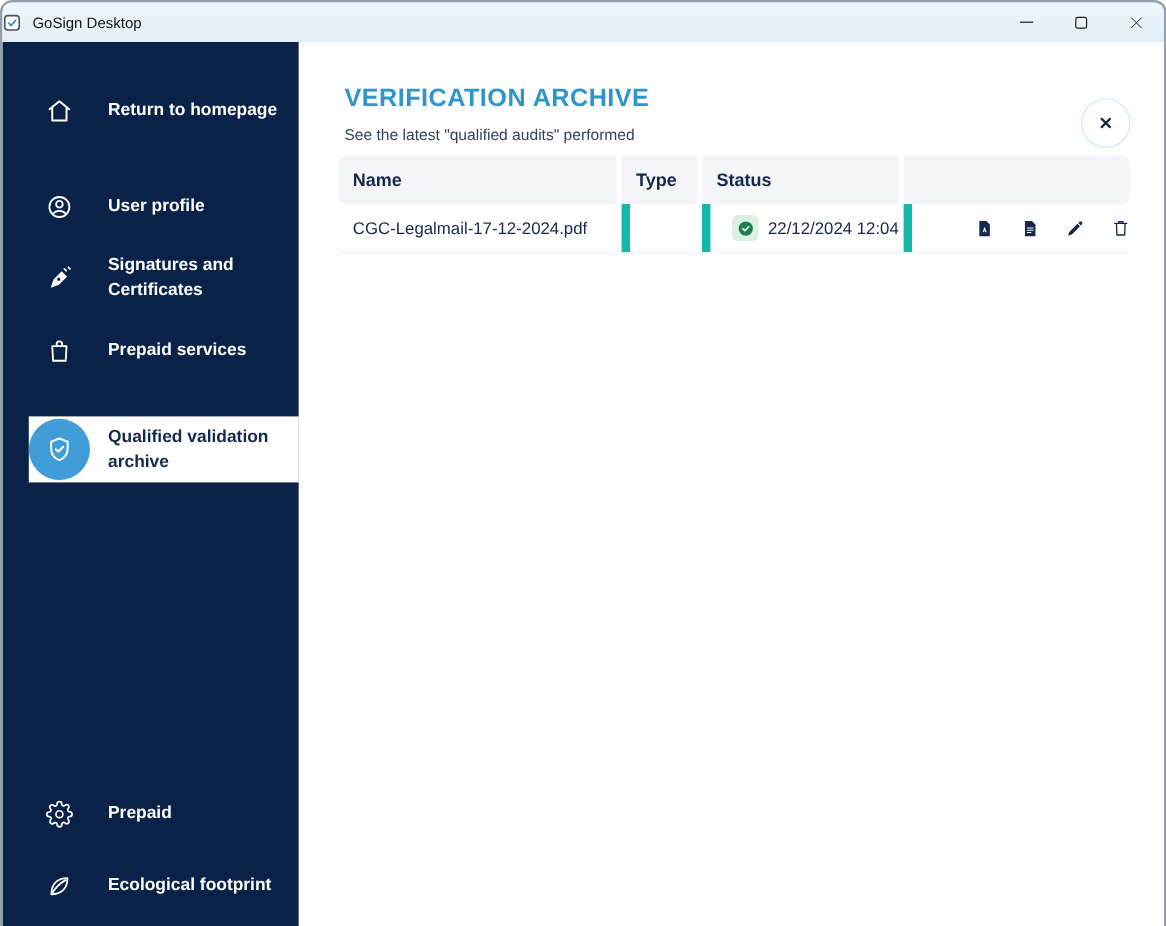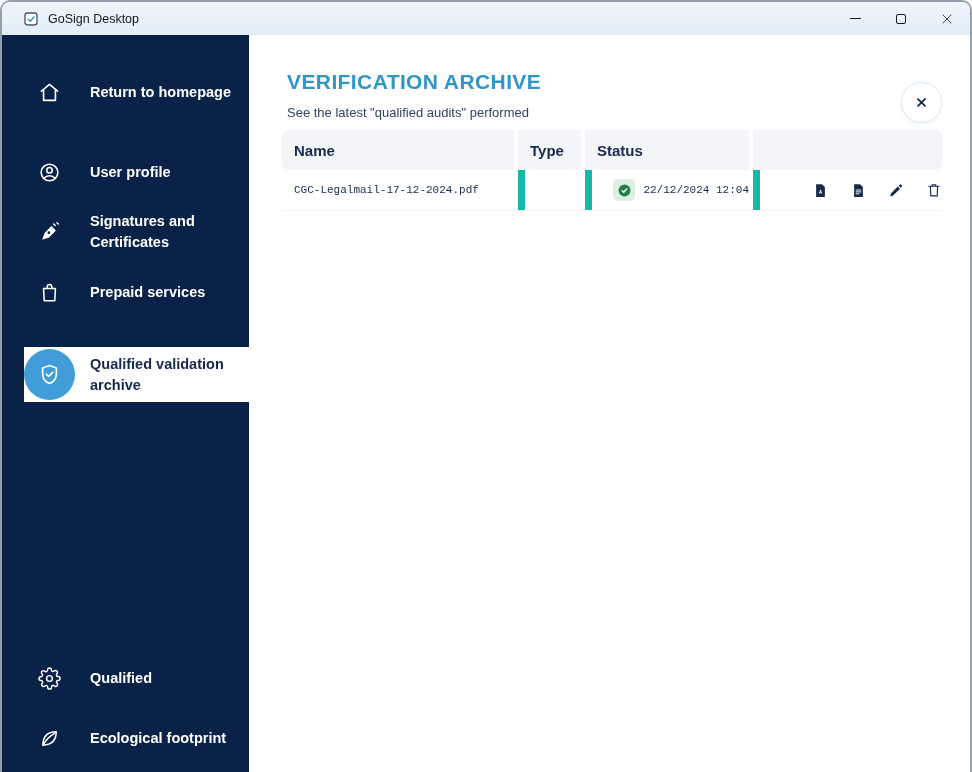--- a/index.html
+++ b/index.html
@@ -5,21 +5,21 @@
   * { margin:0; padding:0; box-sizing:border-box; }
   html,body { background:#fff; font-family:"Liberation Sans", sans-serif; }
   .window {
     position:relative; width:972px; height:772px;
     border:2px solid #93a0ab; border-bottom:none;
     border-radius:10px 10px 0 0; overflow:hidden; background:#fff;
   }
   
   .titlebar {
     height:33px; background:linear-gradient(#eef6fb,#e2edf6);
-    display:flex; align-items:center; padding-left:21px; position:relative;
+    display:flex; align-items:center; padding-left:0; position:relative;
   }
   .app-icon { width:16px; height:16px; margin-right:9px; display:flex; }
   .app-title { font-size:12.5px; color:#151515; }
   .win-controls { position:absolute; right:0; top:0; height:33px; display:flex; }
   .win-btn {
     width:46px; height:33px; background:none; border:none; cursor:pointer;
     display:flex; align-items:center; justify-content:center; color:#1a1a1a;
   }
   .glyph-min { width:11px; height:0; border-top:1px solid #1a1a1a; display:block; }
   .glyph-max { width:10px; height:10px; border:1px solid #1a1a1a; border-radius:2px; display:block; }
@@ -70,21 +70,21 @@
   .thead { display:flex; gap:4px; height:40px; }
   .th {
     background:var(--header-bg,#f4f5f8); display:flex; align-items:center; padding-left:12px;
     font-size:15px; font-weight:700; color:var(--text-navy,#16294d);
   }
   .th:first-child { border-radius:7px 0 0 7px; }
   .th:last-child  { border-radius:0 7px 7px 0; }
   .trow { display:flex; gap:4px; height:41px; border-bottom:1px solid #f2f3f5; }
   .td {
     display:flex; align-items:center; padding-left:12px;
-    font-size:11px; color:var(--text-navy,#16294d);font-family:Liberation Mono, monospace;
+    font-size:14px; color:var(--text-navy,#16294d);
   }
   .td + .td { border-left:7px solid #14b8a6;justify-content:flex-end; }
   .c-name    { width:232px; flex:none; }
   .c-type    { width:63px;  flex:none; }
   .c-status  { width:164px; flex:none; }
   .c-actions { width:189px; flex:none; }
   .badge {
     width:22px; height:22px; border-radius:5px; background:var(--badge-green-bg,#ddefe2);
     display:flex; align-items:center; justify-content:center; margin-right:8px; flex:none;
   }
@@ -181,21 +181,21 @@
         <span class="lbl">Qualified validation archive</span>
       </div>
 
       <div class="side-item si-6">
         <span class="ic">
           <svg viewBox="0 0 24 24" width="23" height="23" fill="none" stroke="currentColor" stroke-width="1.5" stroke-linecap="round" stroke-linejoin="round">
               <circle cx="12" cy="12" r="3"></circle>
               <path d="M19.4 15a1.65 1.65 0 0 0 .33 1.82l.06.06a2 2 0 1 1-2.83 2.83l-.06-.06a1.65 1.65 0 0 0-1.82-.33 1.65 1.65 0 0 0-1 1.51V21a2 2 0 1 1-4 0v-.09a1.65 1.65 0 0 0-1-1.51 1.65 1.65 0 0 0-1.82.33l-.06.06a2 2 0 1 1-2.83-2.83l.06-.06a1.65 1.65 0 0 0 .33-1.82 1.65 1.65 0 0 0-1.51-1H3a2 2 0 1 1 0-4h.09a1.65 1.65 0 0 0 1.51-1 1.65 1.65 0 0 0-.33-1.82l-.06-.06a2 2 0 1 1 2.83-2.83l.06.06a1.65 1.65 0 0 0 1.82.33h.09a1.65 1.65 0 0 0 1-1.51V3a2 2 0 1 1 4 0v.09a1.65 1.65 0 0 0 1 1.51 1.65 1.65 0 0 0 1.82-.33l.06-.06a2 2 0 1 1 2.83 2.83l-.06.06a1.65 1.65 0 0 0-.33 1.82v.09a1.65 1.65 0 0 0 1.51 1H21a2 2 0 1 1 0 4h-.09a1.65 1.65 0 0 0-1.51 1z"></path>
             </svg>
         </span>
-        <span class="lbl">Qualified</span>
+        <span class="lbl">Prepaid</span>
       </div>
 
       <div class="side-item si-7">
         <span class="ic">
           <svg viewBox="0 0 24 24" width="23" height="23" fill="none" stroke="currentColor" stroke-width="1.6" stroke-linecap="round" stroke-linejoin="round">
               <path d="M19 5C10.5 5 5.3 9.8 5 19c9.2-.3 14-5.5 14-14z"></path>
               <path d="M5.3 18.7c3-5.2 7-9.2 12-12"></path>
             </svg>
         </span>
         <span class="lbl">Ecological footprint</span>

